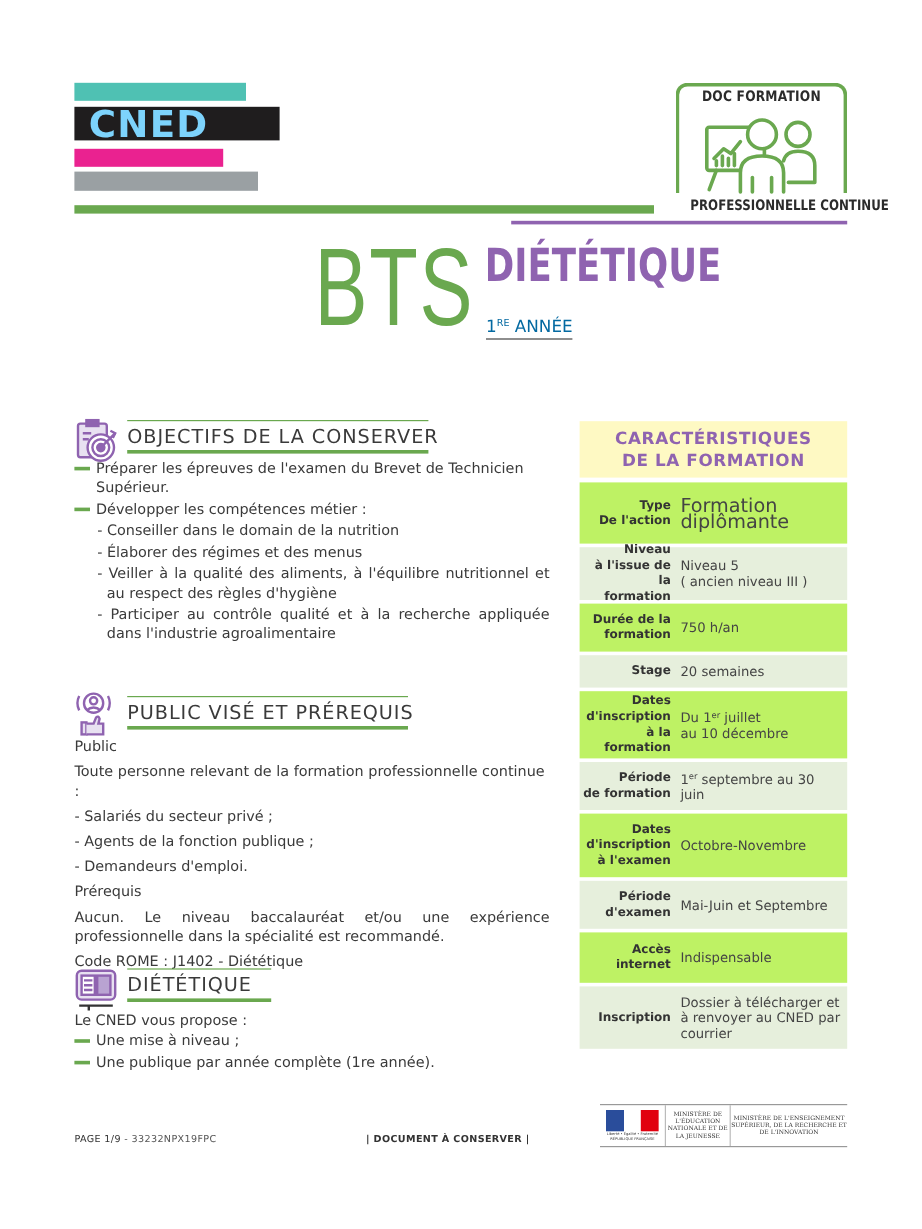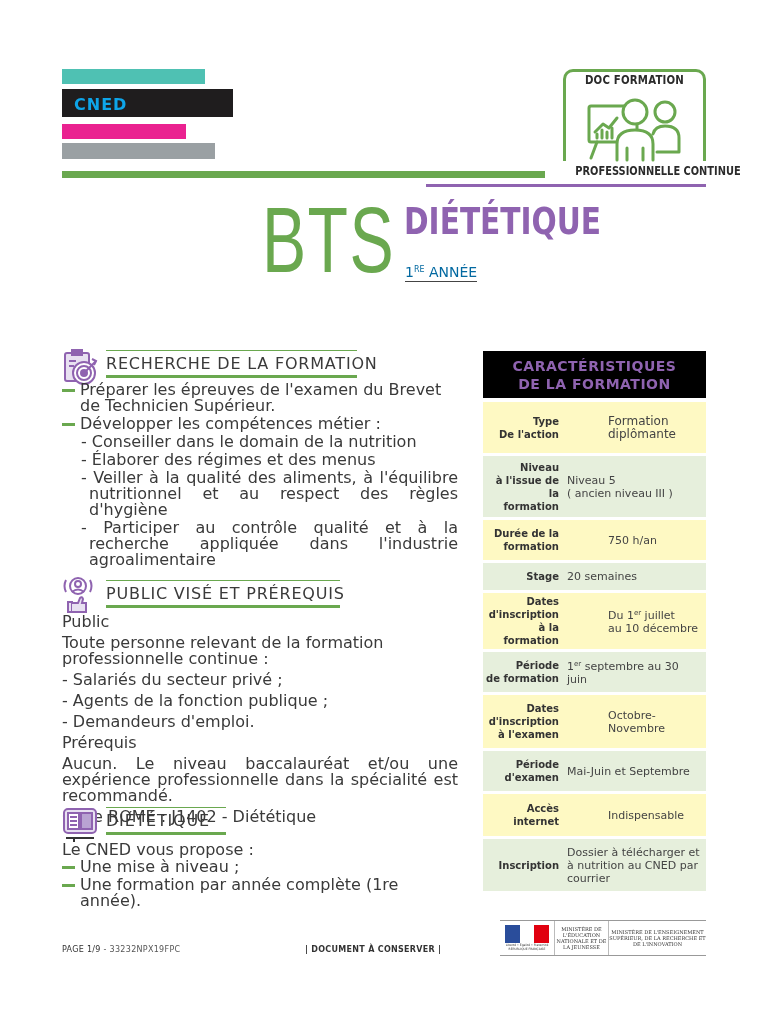--- a/index.html
+++ b/index.html
@@ -2,22 +2,22 @@
 <html><head>
 <meta charset="utf-8">
 <style>
   * { box-sizing: border-box; margin: 0; padding: 0; }
   html, body { width: 768px; height: 1024px; background: #ffffff; overflow: hidden; }
   body { position: relative; font-family: "DejaVu Sans", sans-serif; color: #333; }
 
   
   .logo-bar { position: absolute; left: 62px; }
   .bar-teal { top: 69px; width: 143px; height: 15px; background: #4fc1b3; }
-  .bar-black { top: 89px; width: 171px; height: 28px; background: #1f1d1e; color: #0ea5e9;
-    font-family: "DejaVu Sans", sans-serif; font-weight: bold; font-size: 16px; letter-spacing: 1px;
+  .bar-black { top: 89px; width: 171px; height: 28px; background: #1f1d1e; color: #7dd3fc;
+    font-family: "DejaVu Sans", sans-serif; font-weight: bold; font-size: 31px; letter-spacing: 1px;
     padding-left: 12px; line-height: 31px; }
   .bar-pink { top: 124px; width: 124px; height: 15px; background: #ea2290; }
   .bar-gray { top: 143px; width: 153px; height: 16px; background: #9aa0a3; }
   .bar-green-long { position: absolute; left: 62px; top: 171px; width: 483px; height: 7px; background: #6aa84f; }
   .bar-purple-long { position: absolute; left: 426px; top: 184px; width: 280px; height: 3px; background: #8f63b0; }
 
   
   .badge-frame { position: absolute; left: 563px; top: 69px; width: 143px; height: 92px;
     border: 3px solid #6aa84f; border-bottom: none; border-radius: 10px 10px 0 0; }
   .badge-title { position: absolute; left: 563px; top: 73px; width: 143px; text-align: center;
@@ -39,34 +39,34 @@
     border-bottom: 1px solid #444; padding-bottom: 1px; line-height: 16px; }
   .title-year sup { font-size: 8px; vertical-align: 5px; }
 
   
   .section-head { position: absolute; left: 106px; }
   .section-head .line-top { height: 1px; background: #6aa84f; }
   .section-head .label { font-size: 16px; color: #3a3a3a; letter-spacing: 0.8px; padding: 3px 0 2px 0; white-space: nowrap; }
   .section-head .line-bot { height: 3px; background: #6aa84f; }
   .sec-icon { position: absolute; width: 38px; height: 38px; }
 
-  .body-text { position: absolute; left: 62px; width: 396px; font-size: 16px; color: #3a3a3a; line-height: 16px; }
+  .body-text { position: absolute; left: 62px; width: 396px; font-size: 12px; color: #3a3a3a; line-height: 16px; }
   .dash-item { position: relative; padding-left: 18px; margin-bottom: 2px; }
   .dash-item::before { content: ""; position: absolute; left: 0; top: 7px; width: 13px; height: 3px; background: #6aa84f; }
   .sub-item { padding-left: 19px; text-indent: -8px; margin-left: 8px; margin-bottom: 2px; }
   .justify { text-align: justify; }
   .bold { font-weight: normal; }
   .para { margin-bottom: 5px; }
 
   
   .char-table { position: absolute; left: 483px; top: 351px; width: 223px; }
-  .char-head { background: #000000; color: #8f63b0; font-weight: bold; font-size: 14px; text-align: center;
+  .char-head { background: #fef9c3; color: #8f63b0; font-weight: bold; font-size: 14px; text-align: center;
     line-height: 18px; padding: 6px 0 4px 0; letter-spacing: 0.5px; height: 47px; margin-bottom: 4px; }
   .char-row { display: flex; align-items: center; margin-bottom: 3px; }
-  .char-row.purple { background: #fef9c3; gap: 41px; }
+  .char-row.purple { background: #bef264; }
   .char-row.green { background: #e6efdc; }
   .char-label { width: 80px; text-align: right; font-weight: bold; font-size: 10px; line-height: 13px; color: #333; padding-right: 4px; }
   .char-value { flex: 1; font-size: 11px; line-height: 13px; color: #444; padding-left: 4px; padding-right: 4px; }
   .char-value sup { font-size: 7px; vertical-align: 4px; }
 
   
   .footer-left { position: absolute; left: 62px; top: 945px; font-size: 8px; color: #555; letter-spacing: 0.3px; }
   .footer-center { position: absolute; left: 305px; top: 945px; font-size: 8px; font-weight: bold; color: #333; letter-spacing: 0.3px; }
   .ministry { position: absolute; left: 500px; top: 920px; width: 206px; height: 36px; border-top: 1px solid #999; border-bottom: 1px solid #999; display: flex; }
   .ministry .flag { width: 55px; display: flex; flex-direction: column; align-items: center; justify-content: center; border-right: 1px solid #bbb; }
@@ -113,21 +113,21 @@
   <line x1="7" y1="12" x2="14" y2="12"></line>
     <line x1="7" y1="17" x2="12" y2="17"></line>
   <circle cx="22" cy="24" r="11" fill="#fff"></circle>
   <circle cx="22" cy="24" r="7"></circle>
   <circle cx="22" cy="24" r="3" fill="#8f63b0"></circle>
   <line x1="22" y1="24" x2="34" y2="12"></line>
   <polyline points="30,10 34,12 32,16"></polyline>
 </svg>
 <div class="section-head" style="top:350px; width:251px;">
   <div class="line-top"></div>
-  <div class="label">RECHERCHE DE LA FORMATION</div>
+  <div class="label">OBJECTIFS DE LA CONSERVER</div>
   <div class="line-bot"></div>
 </div>
 <div class="body-text" style="top:382px;">
   <div class="dash-item">Préparer les épreuves de l'examen du Brevet de Technicien Supérieur.</div>
   <div class="dash-item">Développer les compétences métier :</div>
   <div class="sub-item">- Conseiller dans le domain de la nutrition</div>
   <div class="sub-item">- Élaborer des régimes et des menus</div>
   <div class="sub-item justify">- Veiller à la qualité des aliments, à l'équilibre nutritionnel et au respect des règles d'hygiène</div>
   <div class="sub-item justify">- Participer au contrôle qualité et à la recherche appliquée dans l'industrie agroalimentaire</div>
 </div>
@@ -168,33 +168,33 @@
   <line x1="12" y1="32" x2="12" y2="36" stroke="#333"></line>
 </svg>
 <div class="section-head" style="top:807px; width:120px;">
   <div class="line-top"></div>
   <div class="label">DIÉTÉTIQUE</div>
   <div class="line-bot"></div>
 </div>
 <div class="body-text" style="top:842px;">
   <div class="para" style="margin-bottom:1px;">Le CNED vous propose :</div>
   <div class="dash-item">Une mise à niveau ;</div>
-  <div class="dash-item">Une formation par année complète (1re année).</div>
+  <div class="dash-item">Une publique par année complète (1re année).</div>
 </div>
 
 <div class="char-table">
   <div class="char-head">
     <div>CARACTÉRISTIQUES</div>
     <div>DE LA FORMATION</div>
   </div>
   <div class="char-row purple" style="height:51px;">
     <div class="char-label">Type<br>De l'action</div>
-    <div class="char-value" style="font-size:12px;">Formation diplômante</div>
-  </div>
-  <div class="char-row green" style="height:61px;">
+    <div class="char-value" style="font-size:16px;">Formation diplômante</div>
+  </div>
+  <div class="char-row green" style="height:44px;">
     <div class="char-label">Niveau<br>à l'issue de la<br>formation</div>
     <div class="char-value">Niveau 5<br>( ancien niveau III )</div>
   </div>
   <div class="char-row purple" style="height:40px;">
     <div class="char-label">Durée de la<br>formation</div>
     <div class="char-value">750 h/an</div>
   </div>
   <div class="char-row green" style="height:27px;">
     <div class="char-label">Stage</div>
     <div class="char-value">20 semaines</div>
@@ -214,21 +214,21 @@
   <div class="char-row green" style="height:40px;">
     <div class="char-label">Période<br>d'examen</div>
     <div class="char-value">Mai-Juin et Septembre</div>
   </div>
   <div class="char-row purple" style="height:42px;">
     <div class="char-label">Accès<br>internet</div>
     <div class="char-value">Indispensable</div>
   </div>
   <div class="char-row green" style="height:52px;">
     <div class="char-label">Inscription</div>
-    <div class="char-value">Dossier à  télécharger et à nutrition au CNED par courrier</div>
+    <div class="char-value">Dossier à  télécharger et à renvoyer au CNED par courrier</div>
   </div>
 </div>
 
 <div class="footer-left"><span class="bold" style="color:#333;">PAGE 1/9</span><span> - 33232NPX19FPC</span></div>
 <div class="footer-center">| DOCUMENT À CONSERVER |</div>
 <div class="ministry">
   <div class="flag">
     <svg width="44" height="18" viewBox="0 0 44 18">
       <rect x="0" y="0" width="15" height="18" fill="#2a4d9b"></rect>
       <rect x="15" y="0" width="14" height="18" fill="#ffffff"></rect>

